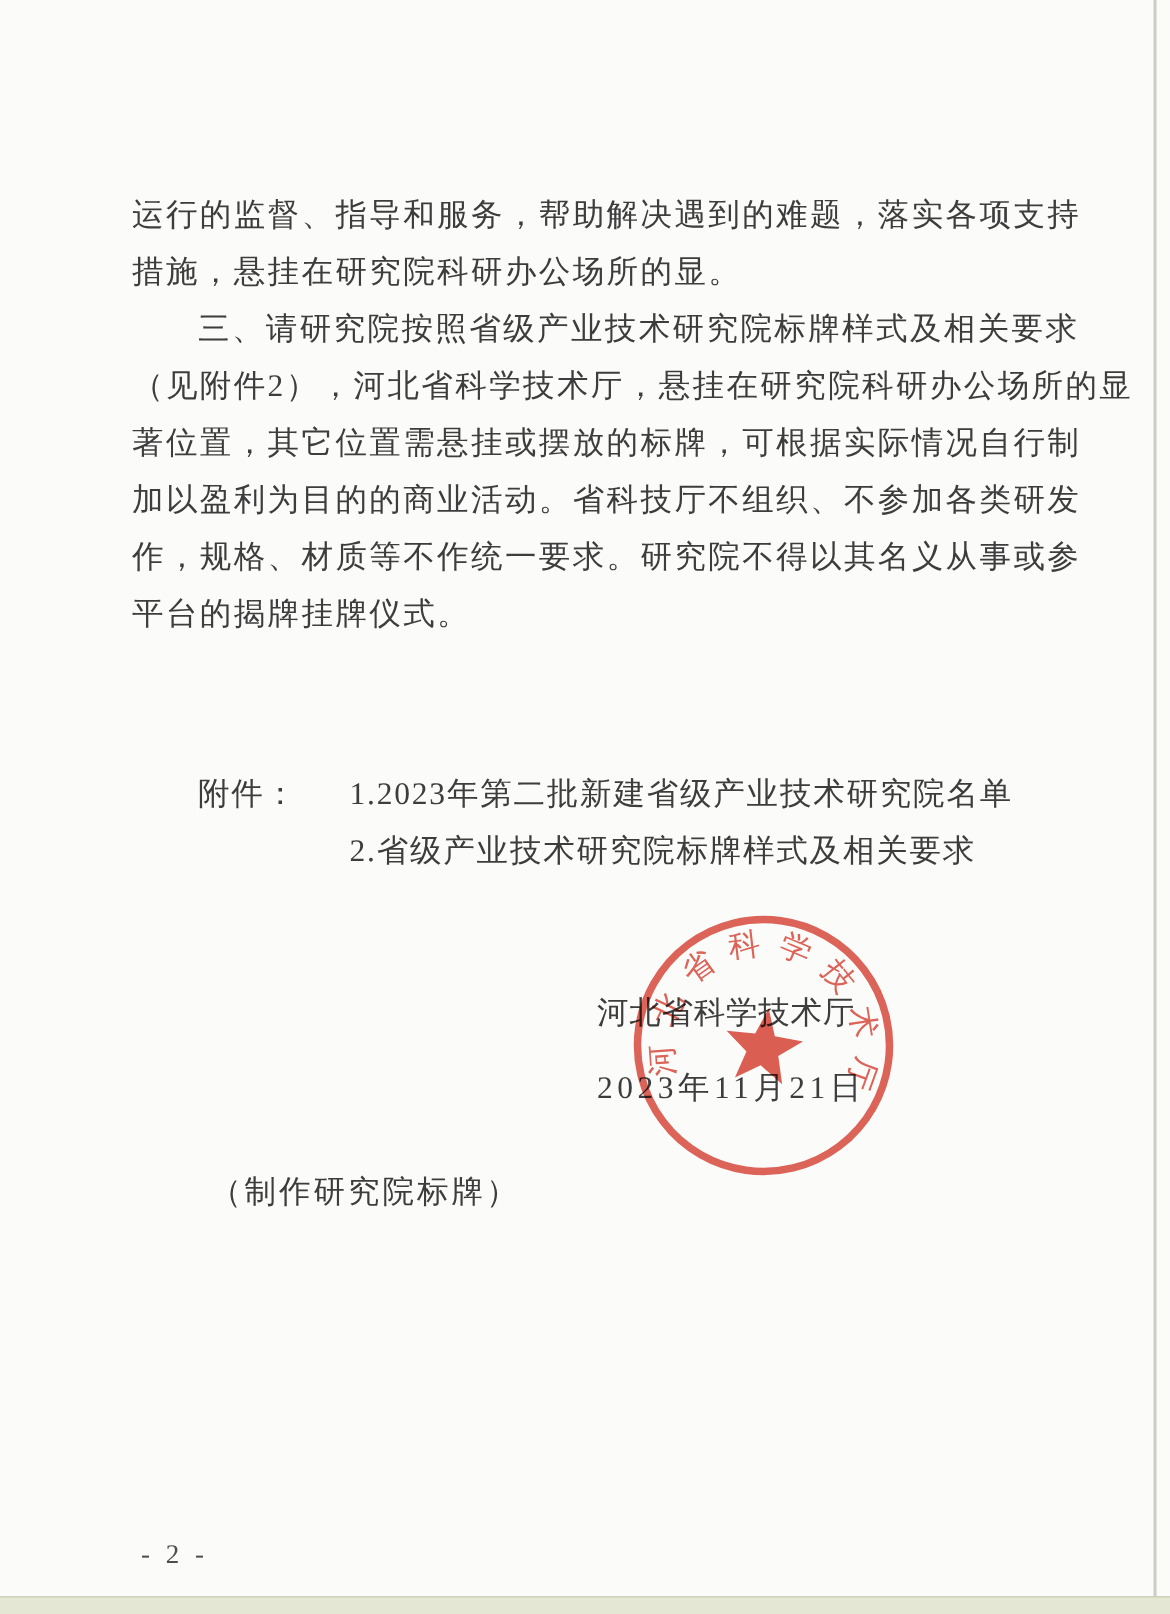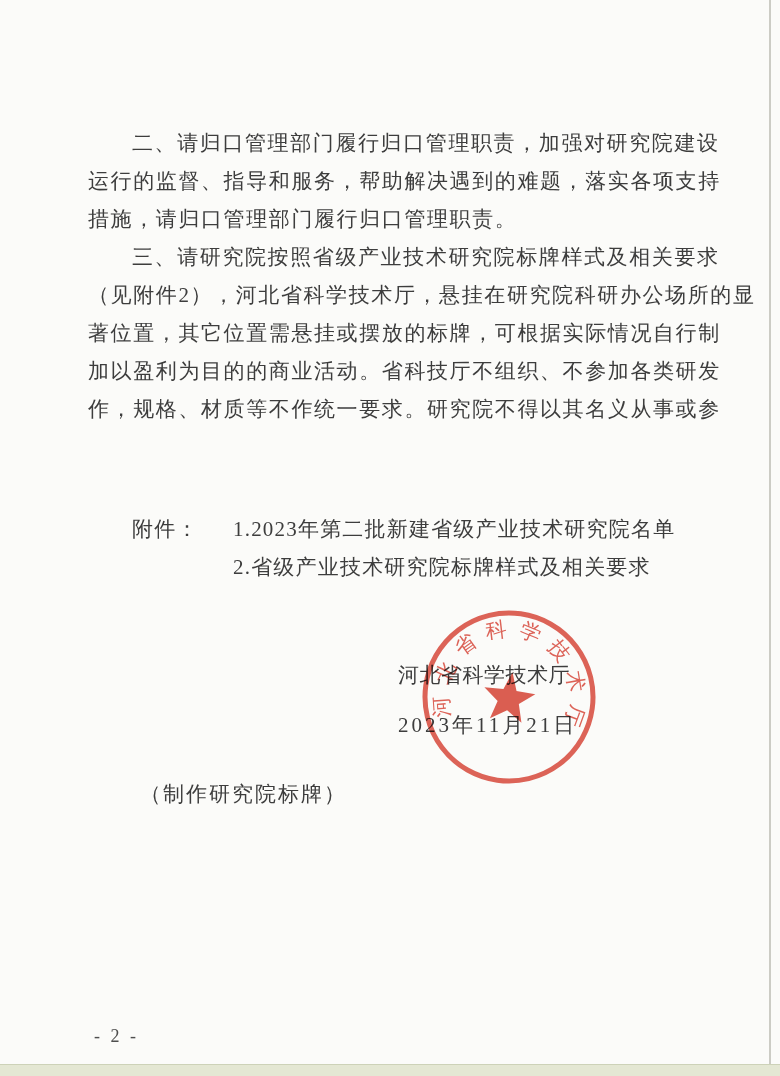--- a/index.html
+++ b/index.html
@@ -68,30 +68,30 @@
     background:#e4e7d3; border-top:1px solid #cdd2b8;
   }
 </style>
 </head>
 <body style="background: rgb(251, 251, 249); color: rgb(61, 61, 61);">
 
 <div class="page">
 
   <div class="body-text">
     <div>
-      <div class="line indent">二、请归口管理部门履行归口管理职责，加强对研究院建设</div>
       <div class="line">运行的监督、指导和服务，帮助解决遇到的难题，落实各项支持</div>
-      <div class="line">措施，请归口管理部门履行归口管理职责。</div>
+      <div class="line">措施，悬挂在研究院科研办公场所的显。</div>
     </div>
     <div>
       <div class="line indent">三、请研究院按照省级产业技术研究院标牌样式及相关要求</div>
       <div class="line">（见附件2），河北省科学技术厅，悬挂在研究院科研办公场所的显</div>
       <div class="line">著位置，其它位置需悬挂或摆放的标牌，可根据实际情况自行制</div>
       <div class="line">加以盈利为目的的商业活动。省科技厅不组织、不参加各类研发</div>
       <div class="line">作，规格、材质等不作统一要求。研究院不得以其名义从事或参</div>
+      <div class="line">平台的揭牌挂牌仪式。</div>
     </div>
   </div>
 
   <div class="attachments">
     <div class="att-row">
       <span class="att-label">附件：</span>
       <span>1.2023年第二批新建省级产业技术研究院名单</span>
     </div>
     <div class="att-row">
       <span class="att-spacer"></span>

